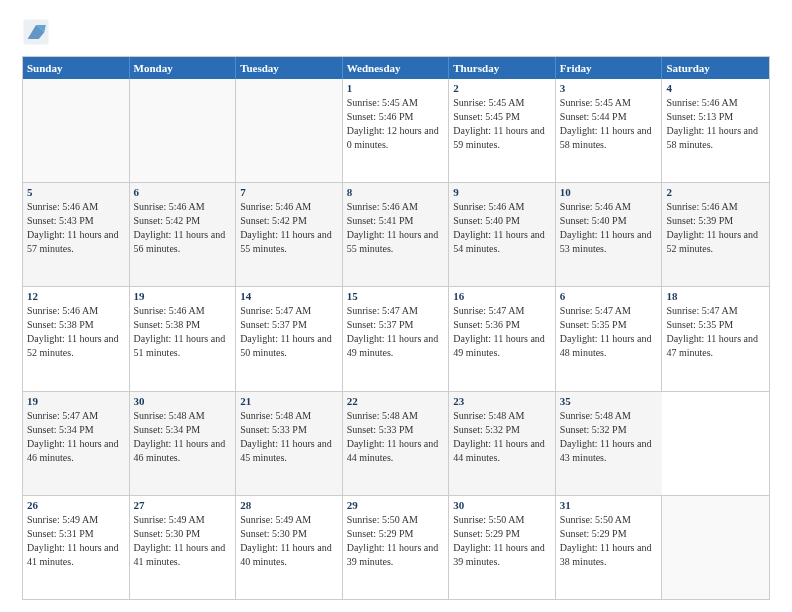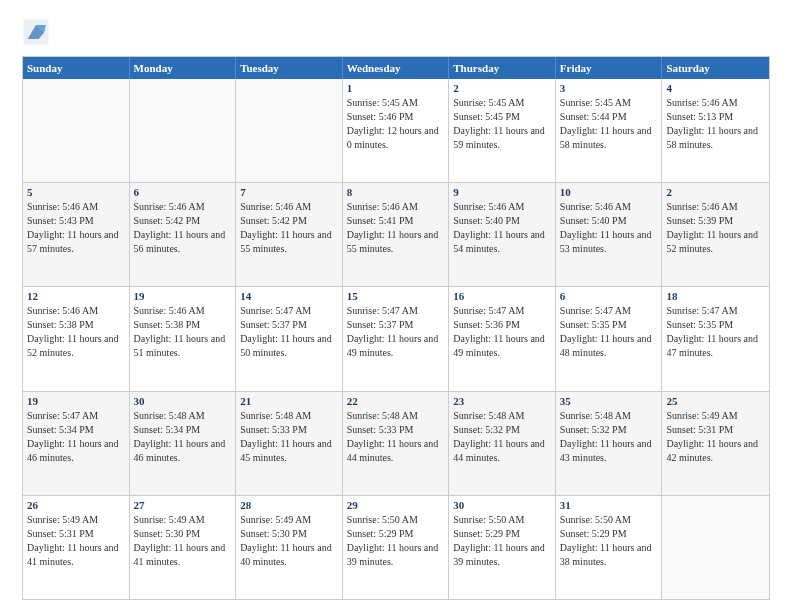--- a/index.html
+++ b/index.html
@@ -310,27 +310,20 @@
 Daylight: 11 hours
 and 44 minutes.</div>
           </div>
           <div class="day-cell alt-bg">
             <div class="day-num">35</div>
             <div class="day-info">Sunrise: 5:48 AM
 Sunset: 5:32 PM
 Daylight: 11 hours
 and 43 minutes.</div>
           </div>
-          <div class="day-cell alt-bg">
-            <div class="day-num">25</div>
-            <div class="day-info">Sunrise: 5:49 AM
-Sunset: 5:31 PM
-Daylight: 11 hours
-and 42 minutes.</div>
-          </div>
         </div>
         <div class="week-row">
           <div class="day-cell">
             <div class="day-num">26</div>
             <div class="day-info">Sunrise: 5:49 AM
 Sunset: 5:31 PM
 Daylight: 11 hours
 and 41 minutes.</div>
           </div>
           <div class="day-cell">

